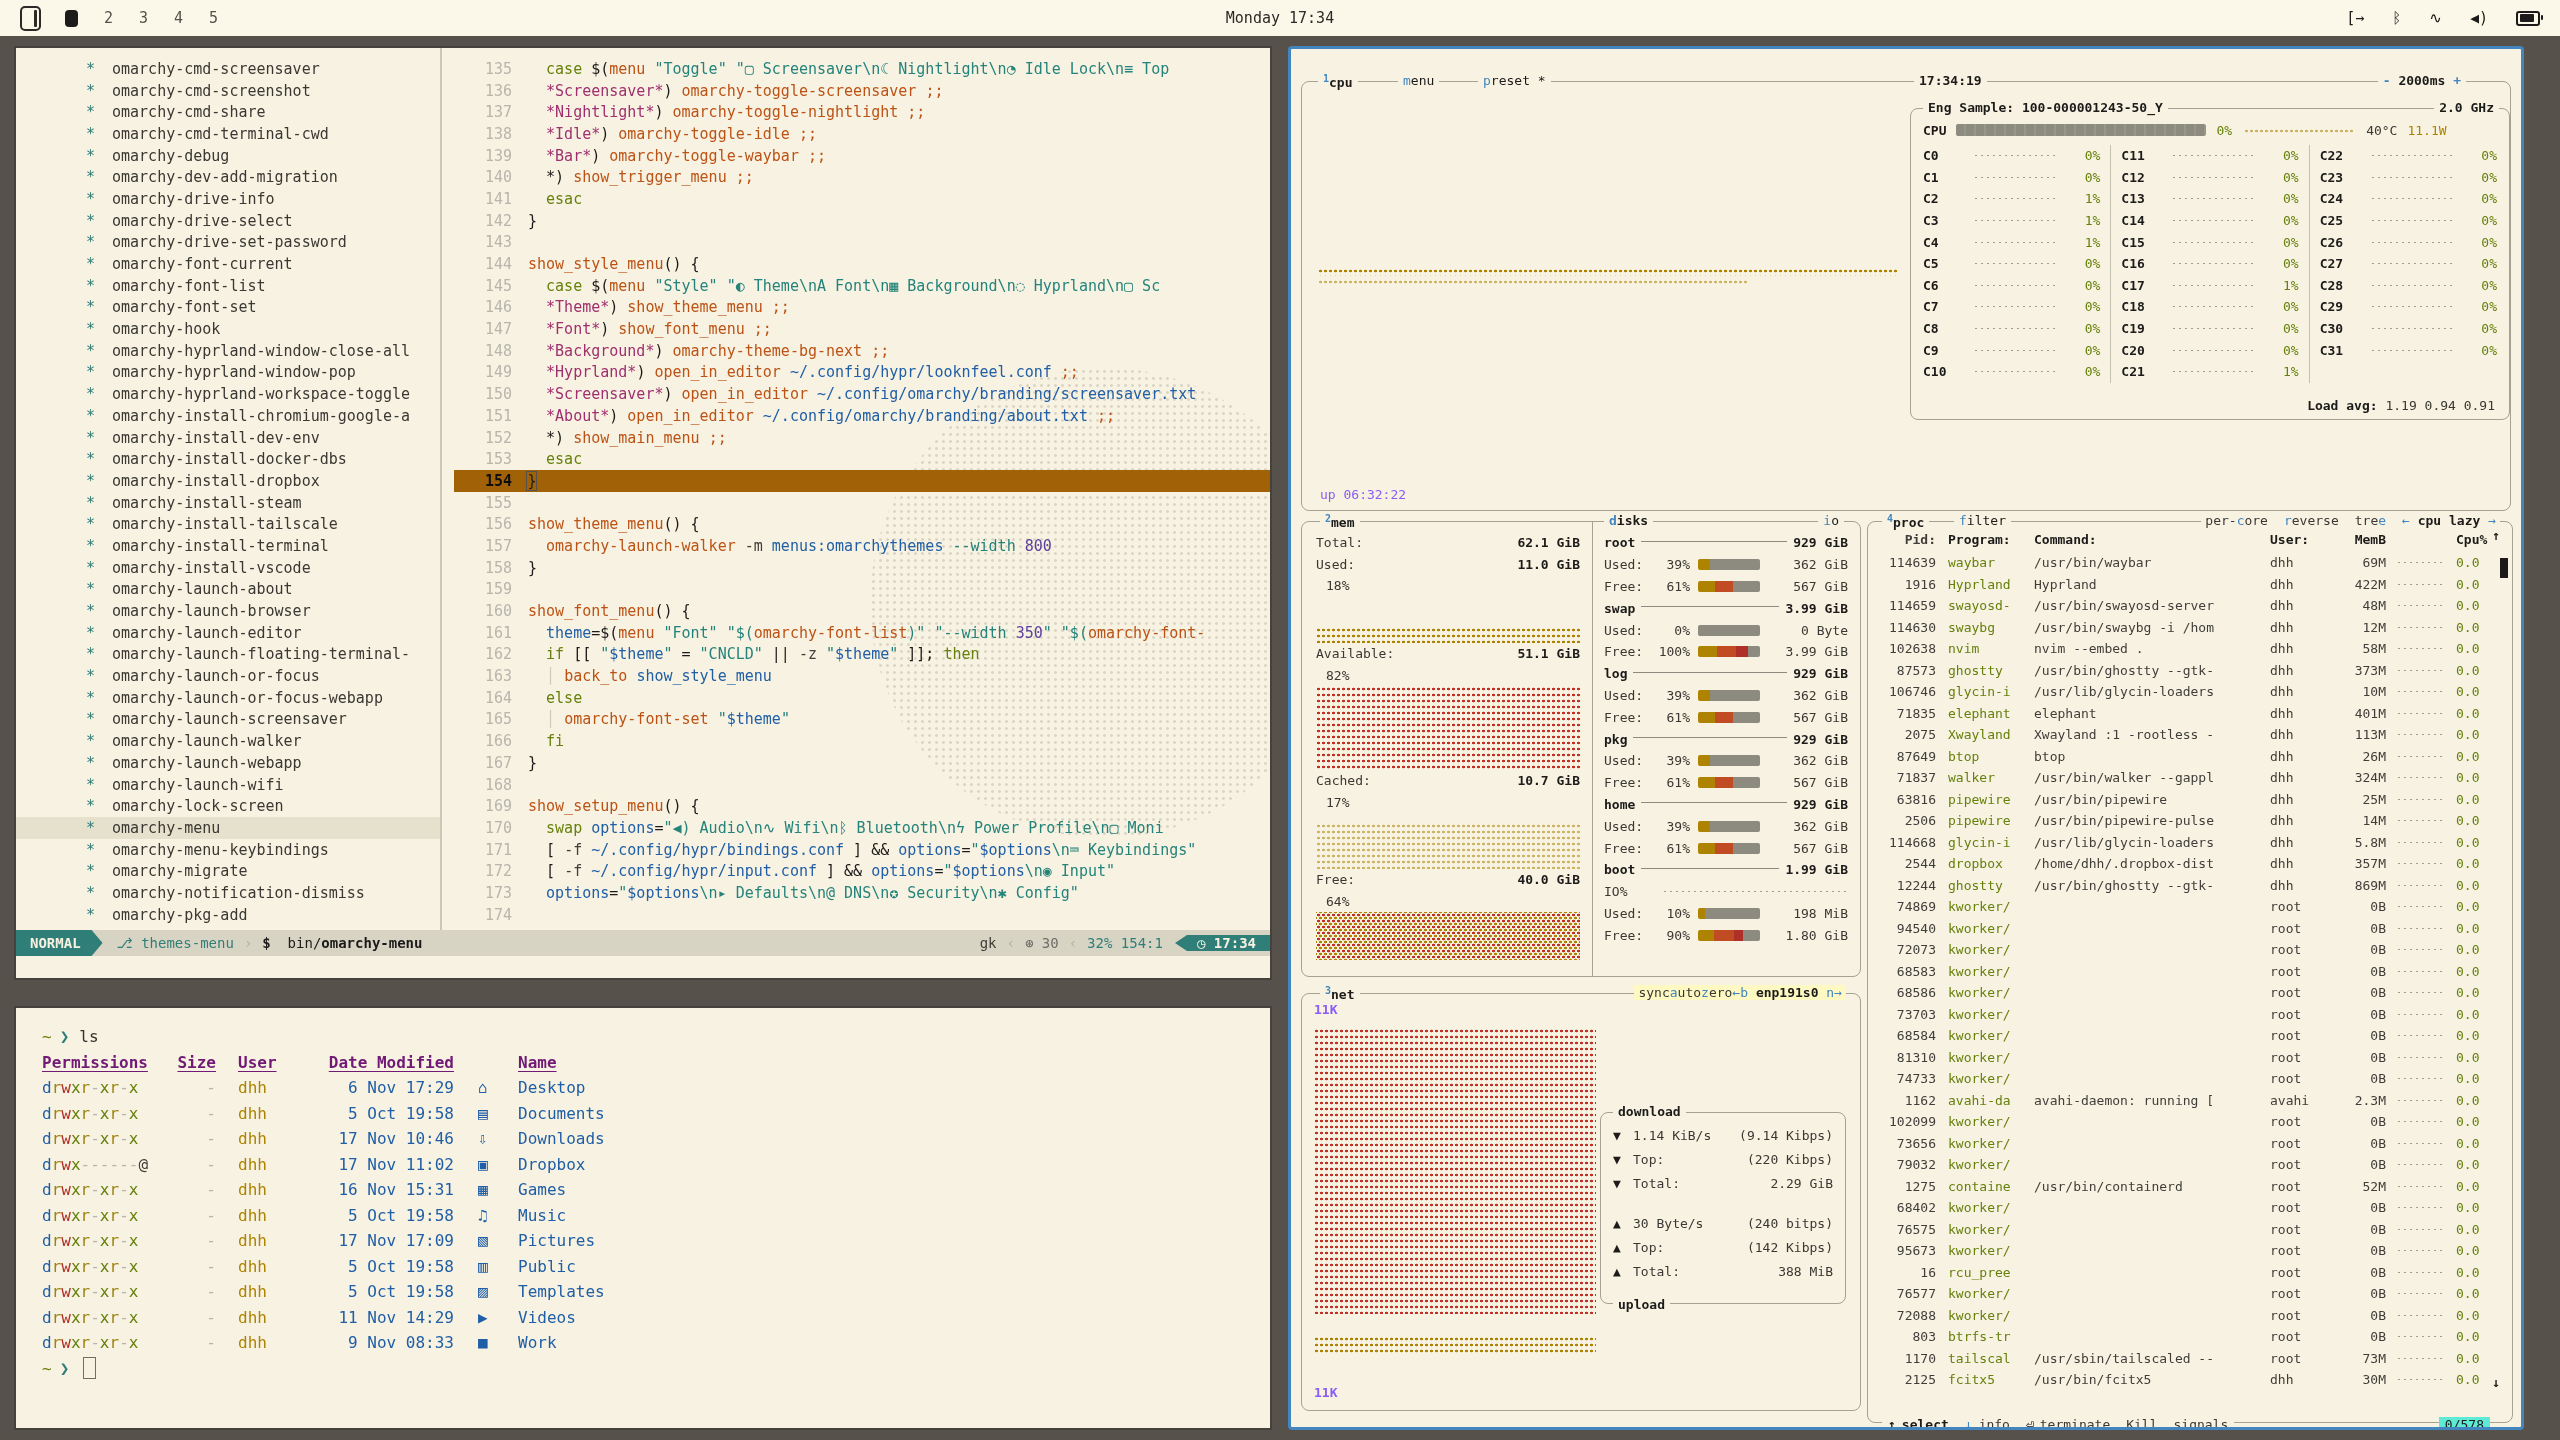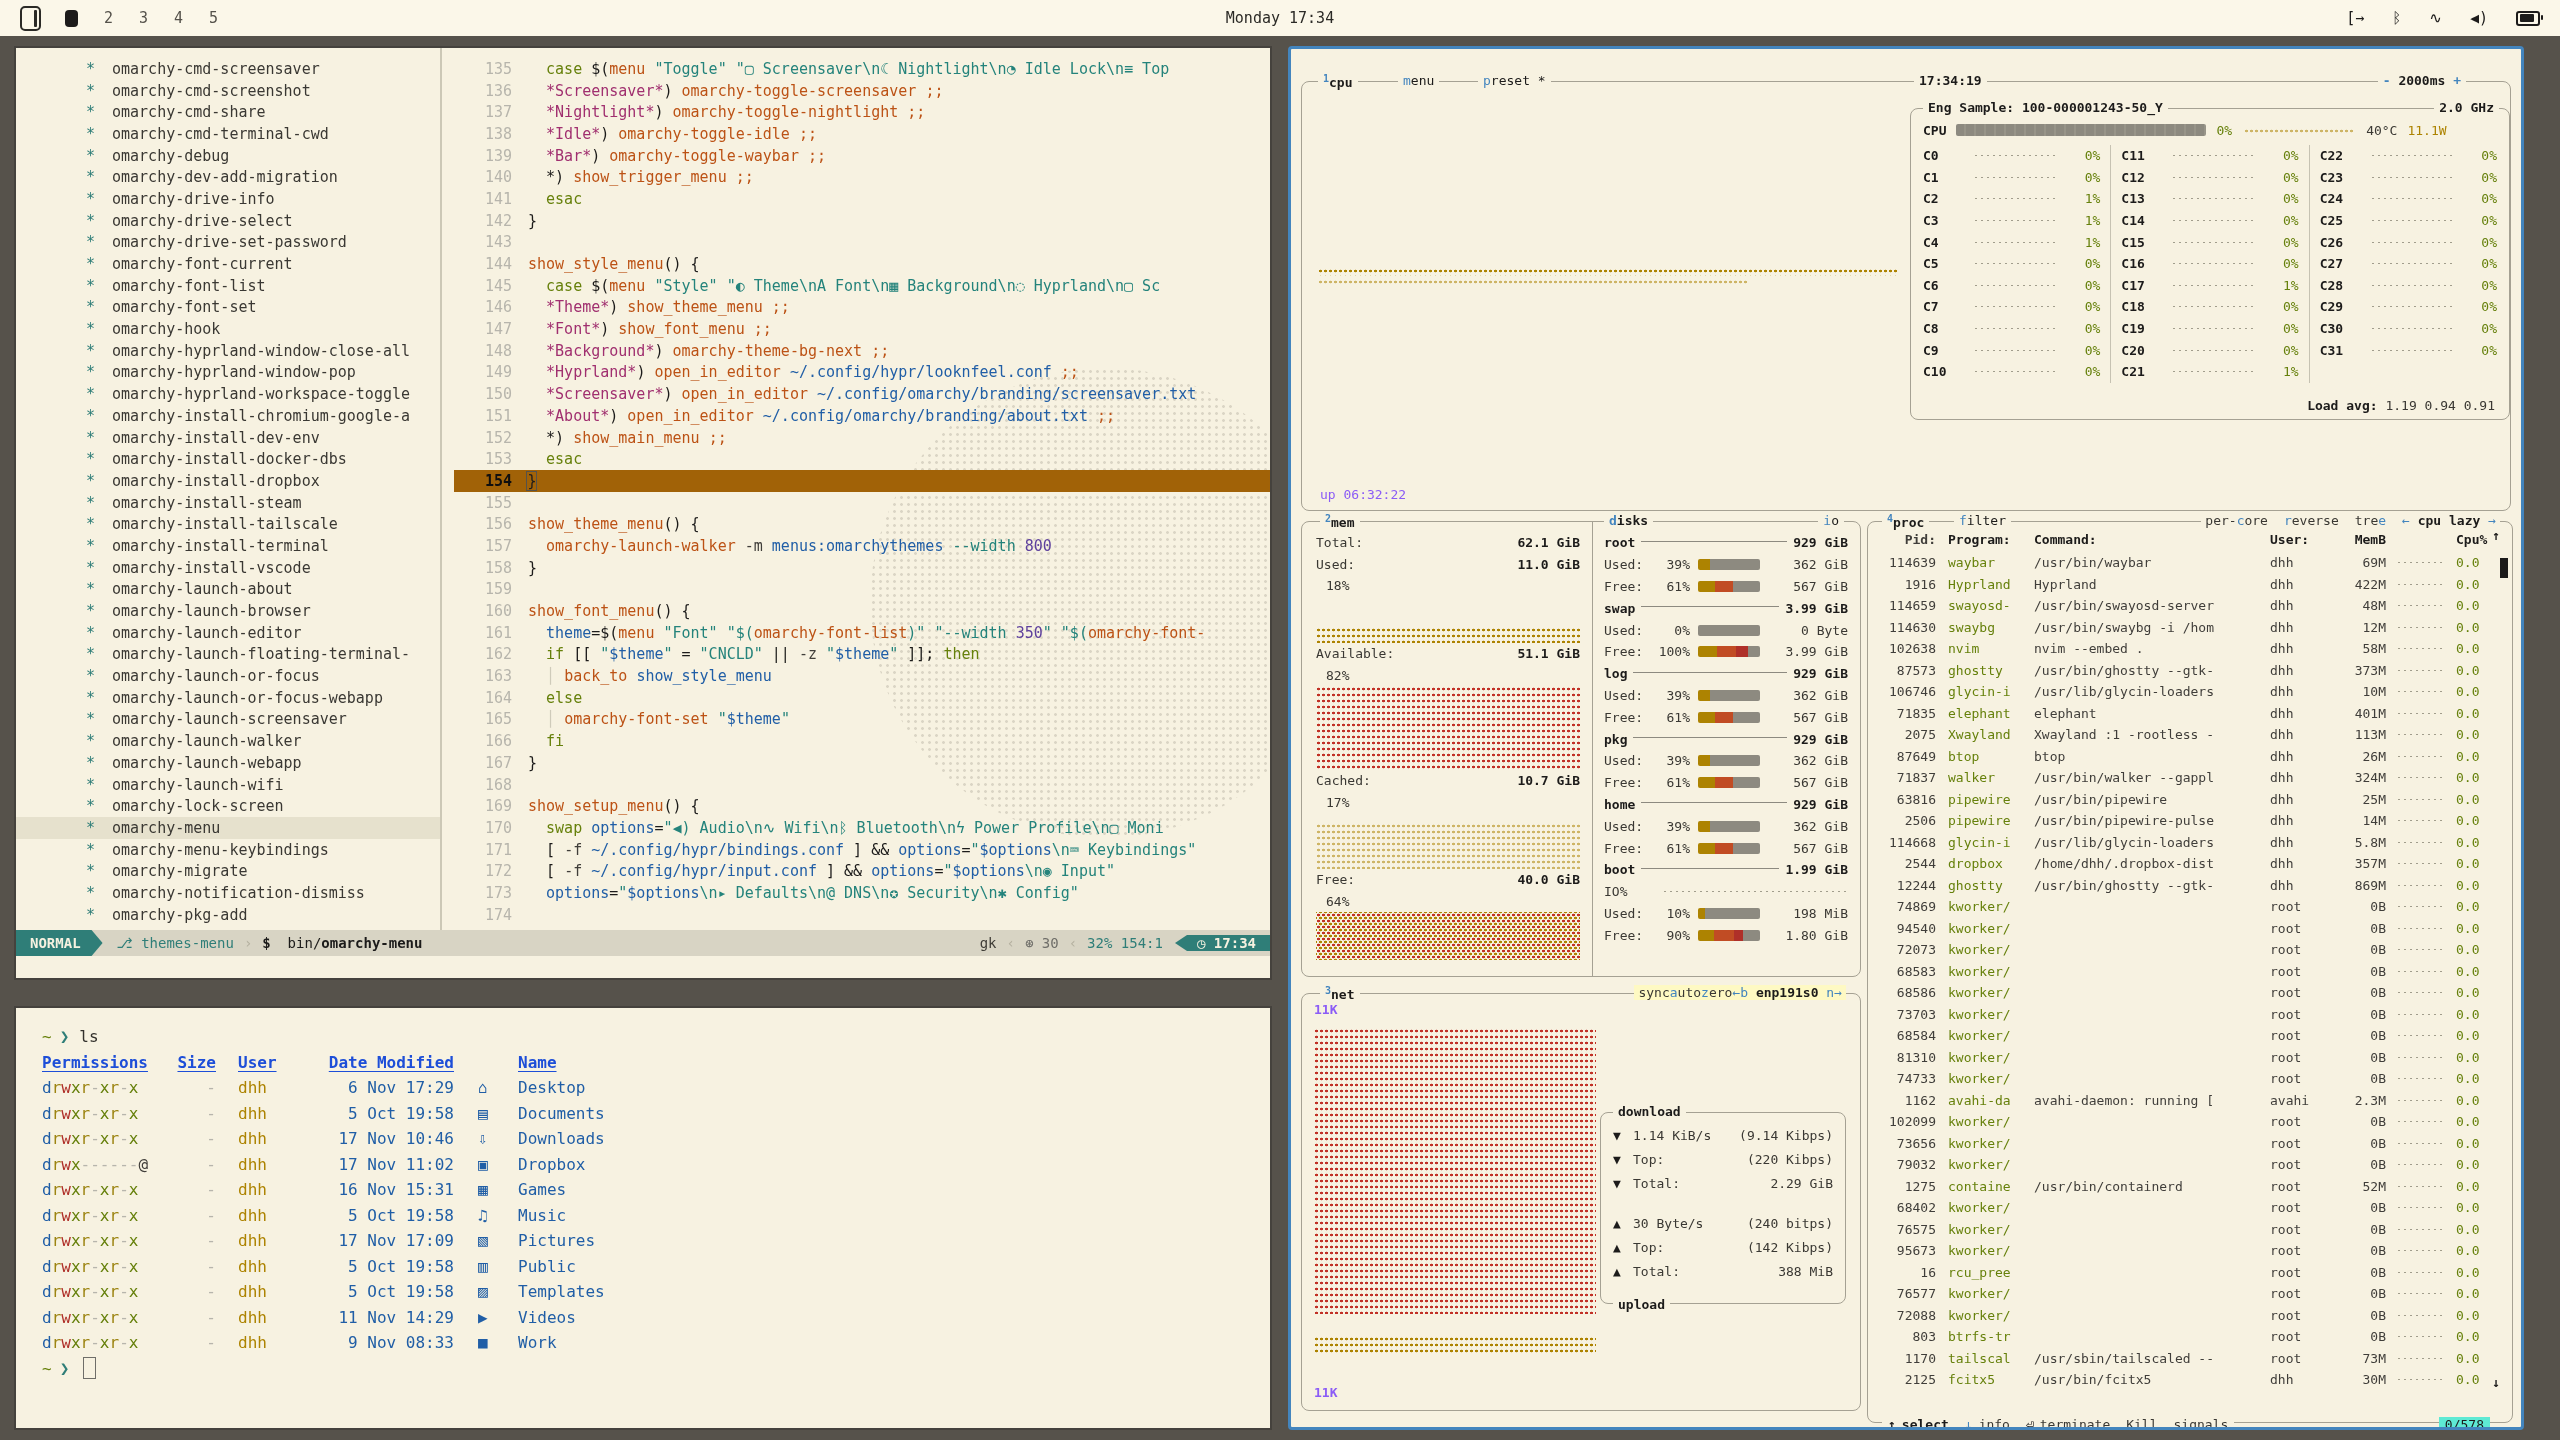--- a/index.html
+++ b/index.html
@@ -50,21 +50,21 @@
   .sb-dim{color:#6F6E69;}
   .sb-pos{color:#2F7E78;}
   .sb-time{background:#2F7E78;color:#F6F1E0;font-weight:bold;height:100%;display:flex;align-items:center;
            padding:0 14px 0 22px;margin-left:12px;
            clip-path:polygon(0 50%,12px 0,100% 0,100% 100%,12px 100%);}
   .cmdline{height:22px;background:#F7F2E1;}
   
   .term{left:14px;top:1006px;width:1258px;height:424px;padding:16px 26px;font-size:16px;}
   .t-row{height:25.5px;display:flex;align-items:center;white-space:pre;}
   .t-prompt{color:#66800B;} .t-chev{color:#2F7E78;margin:0 10px 0 8px;} .t-cmdtx{color:#33312C;}
-  .t-head span{font-weight:bold;color:#1d4ed8;text-decoration:underline;text-underline-offset:3px;}
+  .t-head span{font-weight:bold;color:#701a75;text-decoration:underline;text-underline-offset:3px;}
   .c-perm{width:132px;} .c-size{width:42px;text-align:right;} .c-user{width:66px;padding-left:22px;box-sizing:content-box;}
   .c-date{width:150px;text-align:right;} .c-icon{width:40px;padding-left:24px;} .c-name{flex:1;}
   .pb{color:#205EA6;} .py{color:#9C8412;} .pr{color:#AF3029;} .pg{color:#66800B;} .pf{color:#B7B5AC;} .pt{color:#403E3A;}
   .v-user{color:#AD8301;} .v-date{color:#205EA6;} .v-icon{color:#205EA6;} .v-name{color:#205EA6;}
   .t-cursor{display:inline-block;width:11px;height:20px;border:1.6px solid #6F6E69;margin-left:4px;}
   
   .btop{left:1288px;top:46px;width:1236px;height:1384px;background:#F7F2E1;border:3px solid #4385BE;border-radius:4px;
         position:absolute;box-sizing:border-box;font-size:13px;color:#3A3833;overflow:hidden;}
   .bx{position:absolute;border:1.5px solid #A5A193;border-radius:8px;box-sizing:border-box;}
   .bxt{position:absolute;top:-9px;background:#F7F2E1;padding:0 5px;font-weight:bold;color:#1C1B1A;white-space:pre;}

